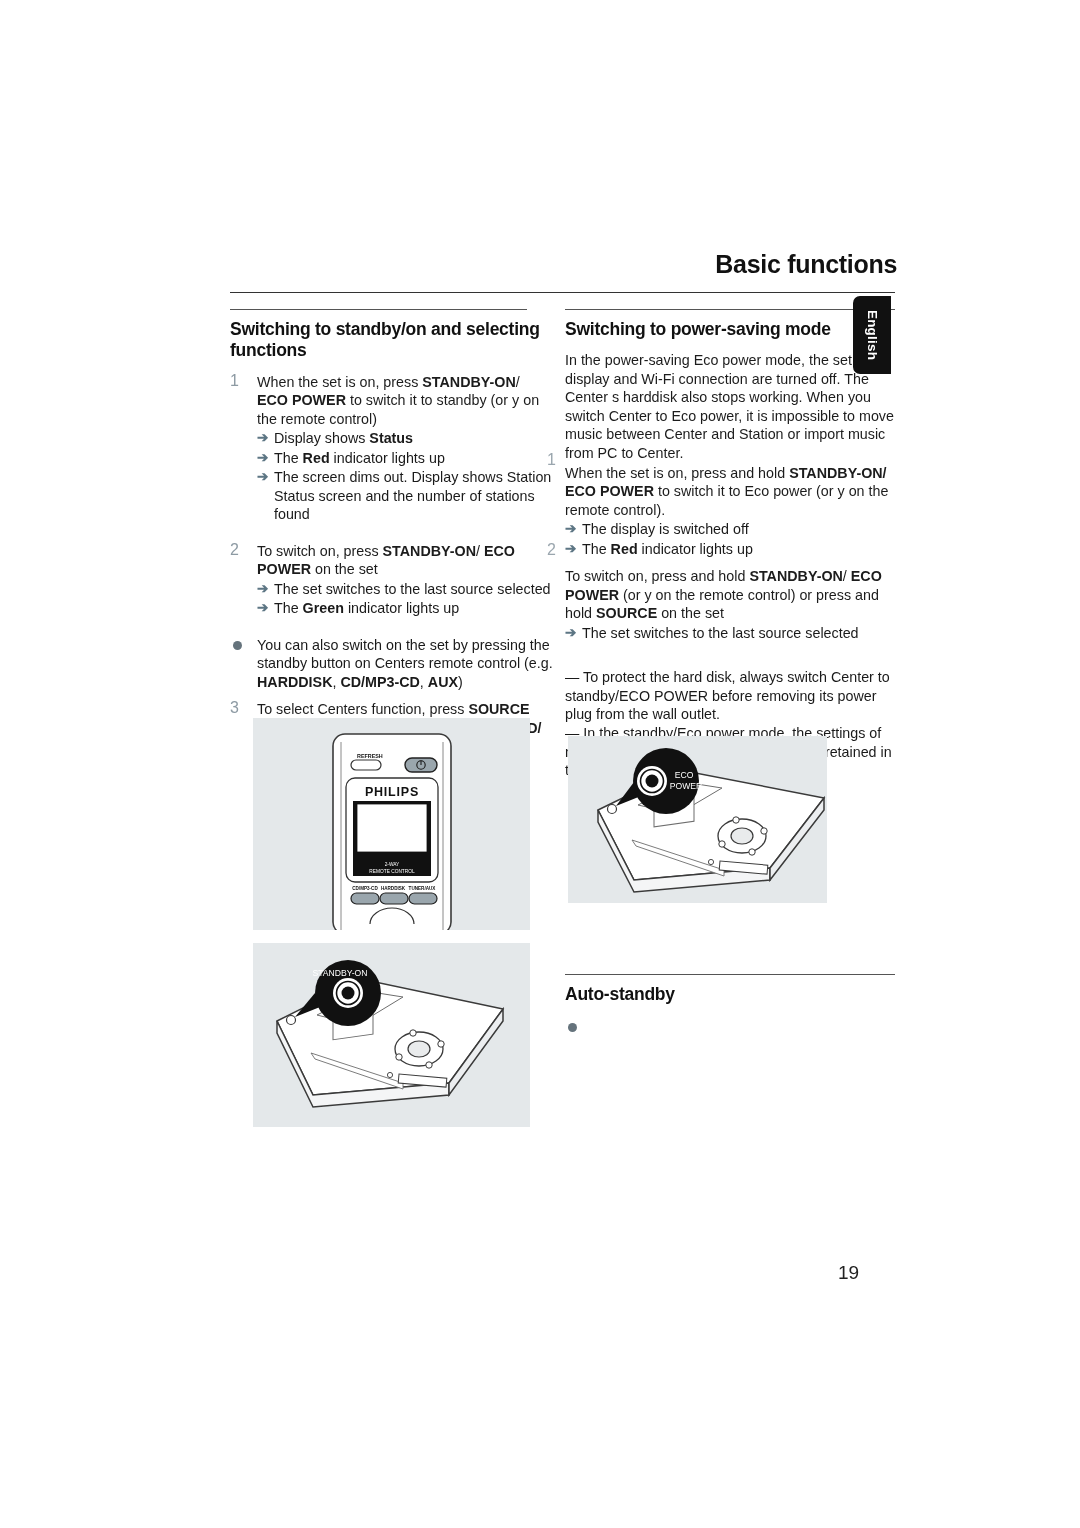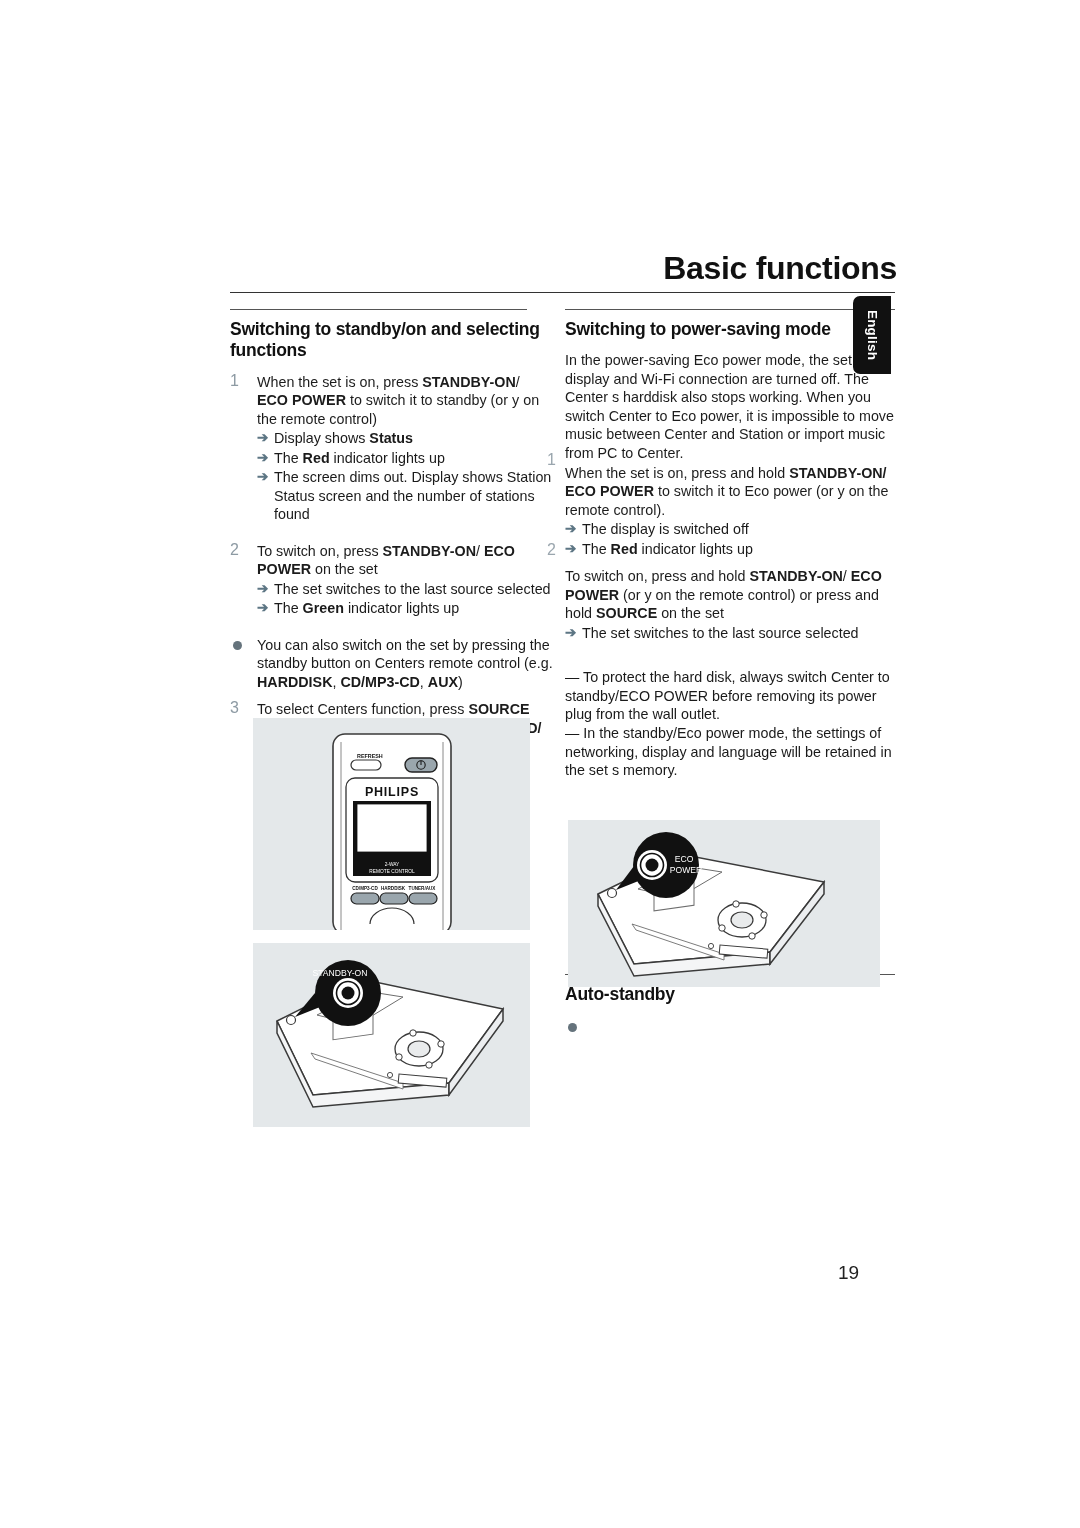--- a/index.html
+++ b/index.html
@@ -21,21 +21,21 @@
     left: 0; top: 0;
     width: 1080px;
     height: 1528px;
   }
 
   
   .page-title {
     position: absolute;
     right: 183px;
     top: 250px;
-    font-size: 32px;
+    font-size: 25px;
     font-weight: bold;
     letter-spacing: -0.3px;
     color: #111;
     text-align: right;
     white-space: nowrap;
   }
   .header-rule {
     position: absolute;
     left: 230px;
     top: 292px;
@@ -170,21 +170,21 @@
     z-index: 5;
   }
 
   
   .fig {
     position: absolute;
     background: #e4e8ea;
   }
   .fig-remote   { left: 253px; top: 718px;  width: 277px; height: 212px; }
   .fig-center-l { left: 253px; top: 943px;  width: 277px; height: 184px; }
-  .fig-center-r { left: 568px; top: 820px;  width: 312px; height: 167px; }
+  .fig-center-r { left: 568px; top: 736px;  width: 259px; height: 167px; }
 
   svg { display: block; }
 
   .page-num {
     position: absolute;
     left: 838px;
     top: 1262px;
     font-size: 19px;
     color: #222;
   }

